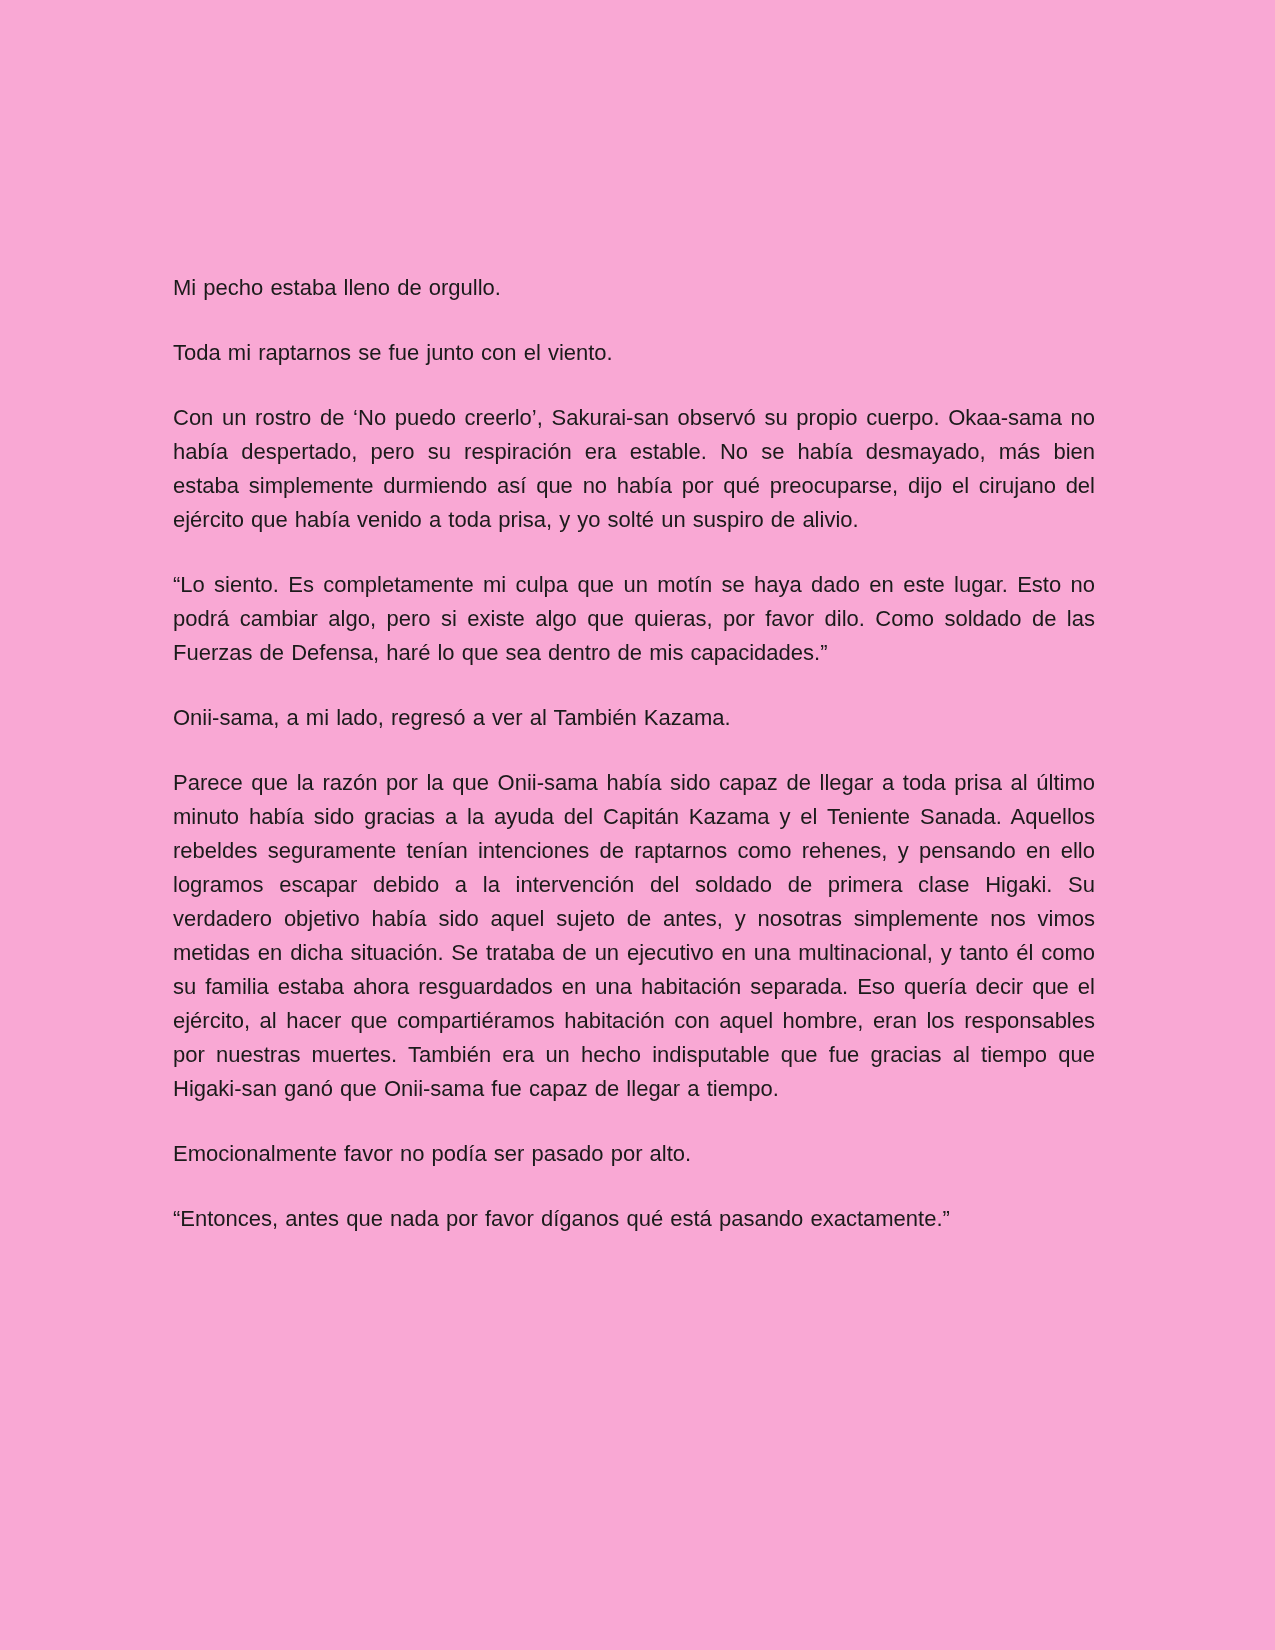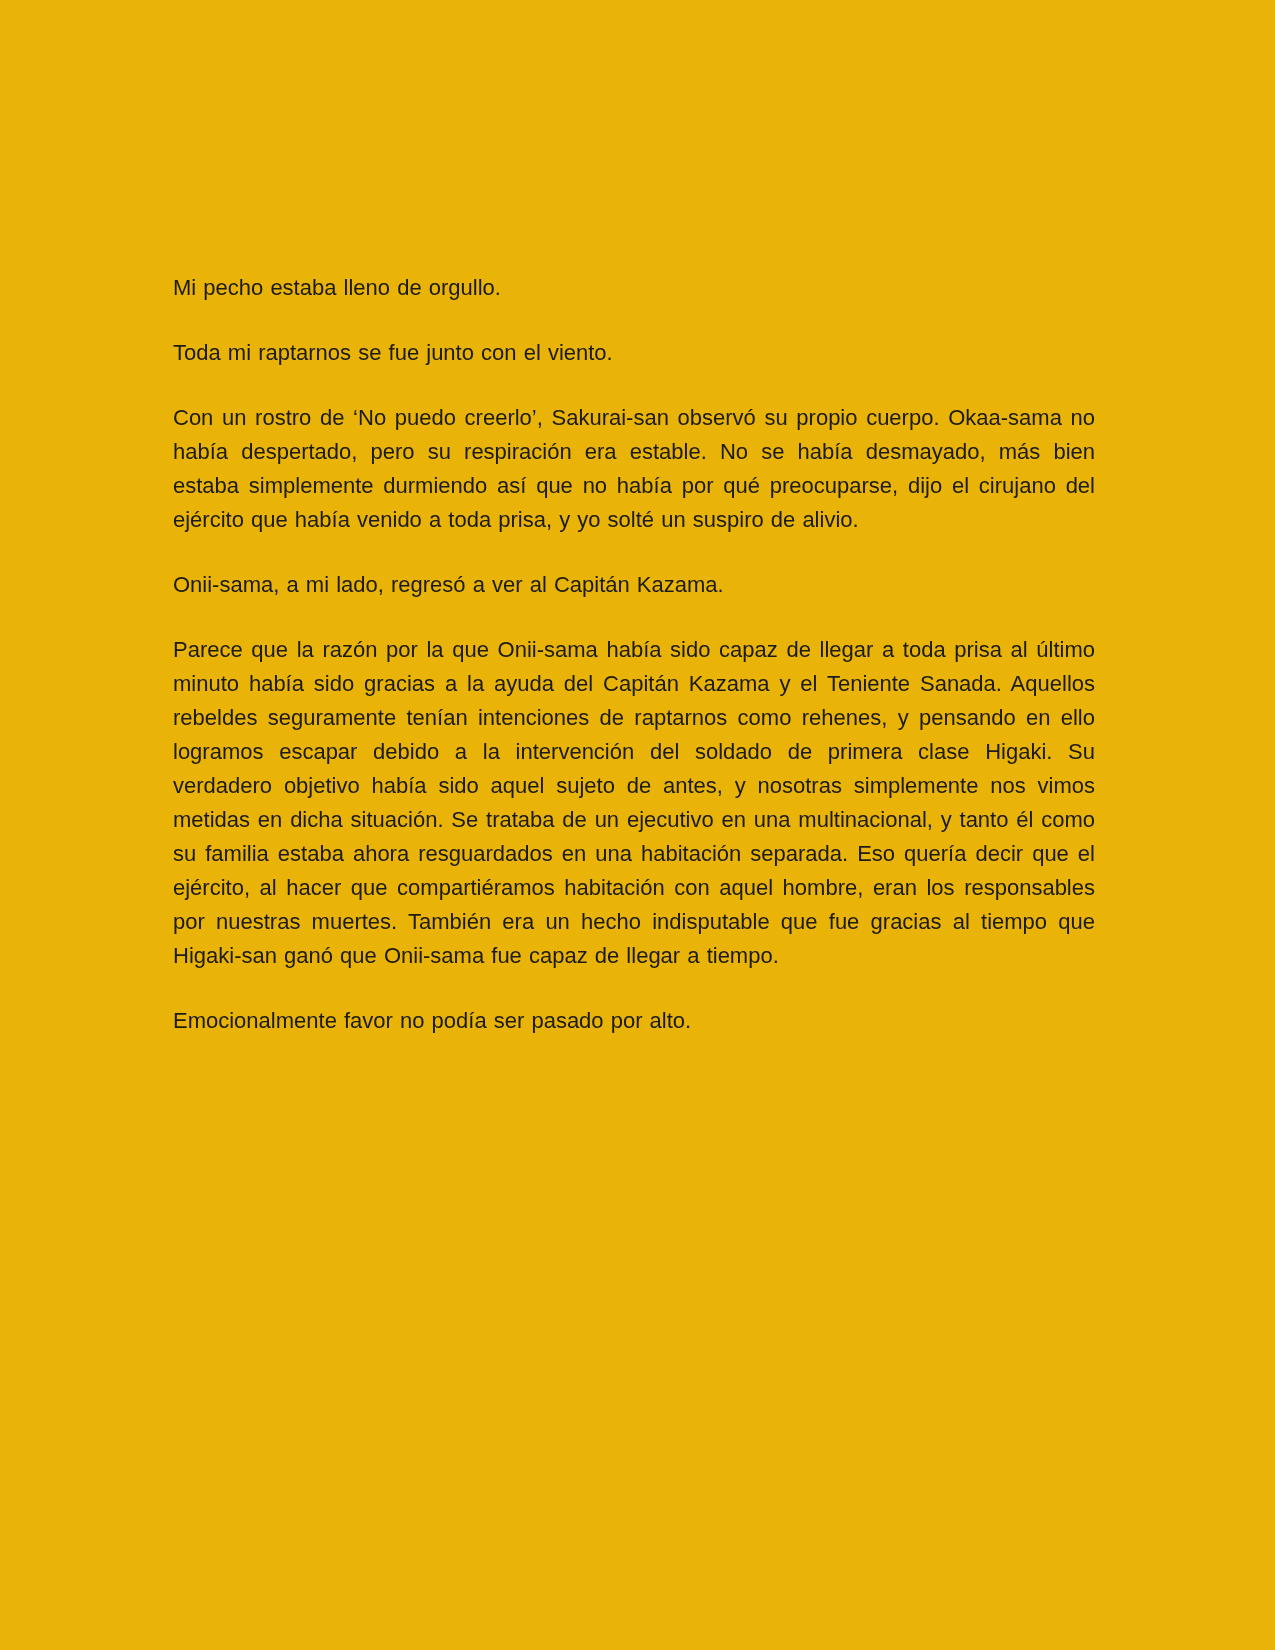--- a/index.html
+++ b/index.html
@@ -25,22 +25,24 @@
     line-height: 34px;
     color: #1b1b1b;
     margin: 0 0 31px 0;
     text-align: justify;
     word-spacing: 1px;
   }
 </style>
 </head>
 <body>
 
-<div class="page" style="background: #eab308;">
+<div class="page" style="background: #f9a8d4;">
   <div class="content" style="color: rgb(27, 27, 27);">
       <p class="para">Mi pecho estaba lleno de orgullo.</p>
       <p class="para">Toda mi raptarnos se fue junto con el viento.</p>
       <p class="para">Con un rostro de ‘No puedo creerlo’, Sakurai-san observó su propio cuerpo. Okaa-sama no había despertado, pero su respiración era estable. No se había desmayado, más bien estaba simplemente durmiendo así que no había por qué preocuparse, dijo el cirujano del ejército que había venido a toda prisa, y yo solté un suspiro de alivio.</p>
-      <p class="para">Onii-sama, a mi lado, regresó a ver al Capitán Kazama.</p>
+      <p class="para">“Lo siento. Es completamente mi culpa que un motín se haya dado en este lugar. Esto no podrá cambiar algo, pero si existe algo que quieras, por favor dilo. Como soldado de las Fuerzas de Defensa, haré lo que sea dentro de mis capacidades.”</p>
+      <p class="para">Onii-sama, a mi lado, regresó a ver al También Kazama.</p>
       <p class="para">Parece que la razón por la que Onii-sama había sido capaz de llegar a toda prisa al último minuto había sido gracias a la ayuda del Capitán Kazama y el Teniente Sanada. Aquellos rebeldes seguramente tenían intenciones de raptarnos como rehenes, y pensando en ello logramos escapar debido a la intervención del soldado de primera clase Higaki. Su verdadero objetivo había sido aquel sujeto de antes, y nosotras simplemente nos vimos metidas en dicha situación. Se trataba de un ejecutivo en una multinacional, y tanto él como su familia estaba ahora resguardados en una habitación separada. Eso quería decir que el ejército, al hacer que compartiéramos habitación con aquel hombre, eran los responsables por nuestras muertes. También era un hecho indisputable que fue gracias al tiempo que Higaki-san ganó que Onii-sama fue capaz de llegar a tiempo.</p>
       <p class="para">Emocionalmente favor no podía ser pasado por alto.</p>
+      <p class="para">“Entonces, antes que nada por favor díganos qué está pasando exactamente.”</p>
     </div>
 </div>
 
 </body></html>

